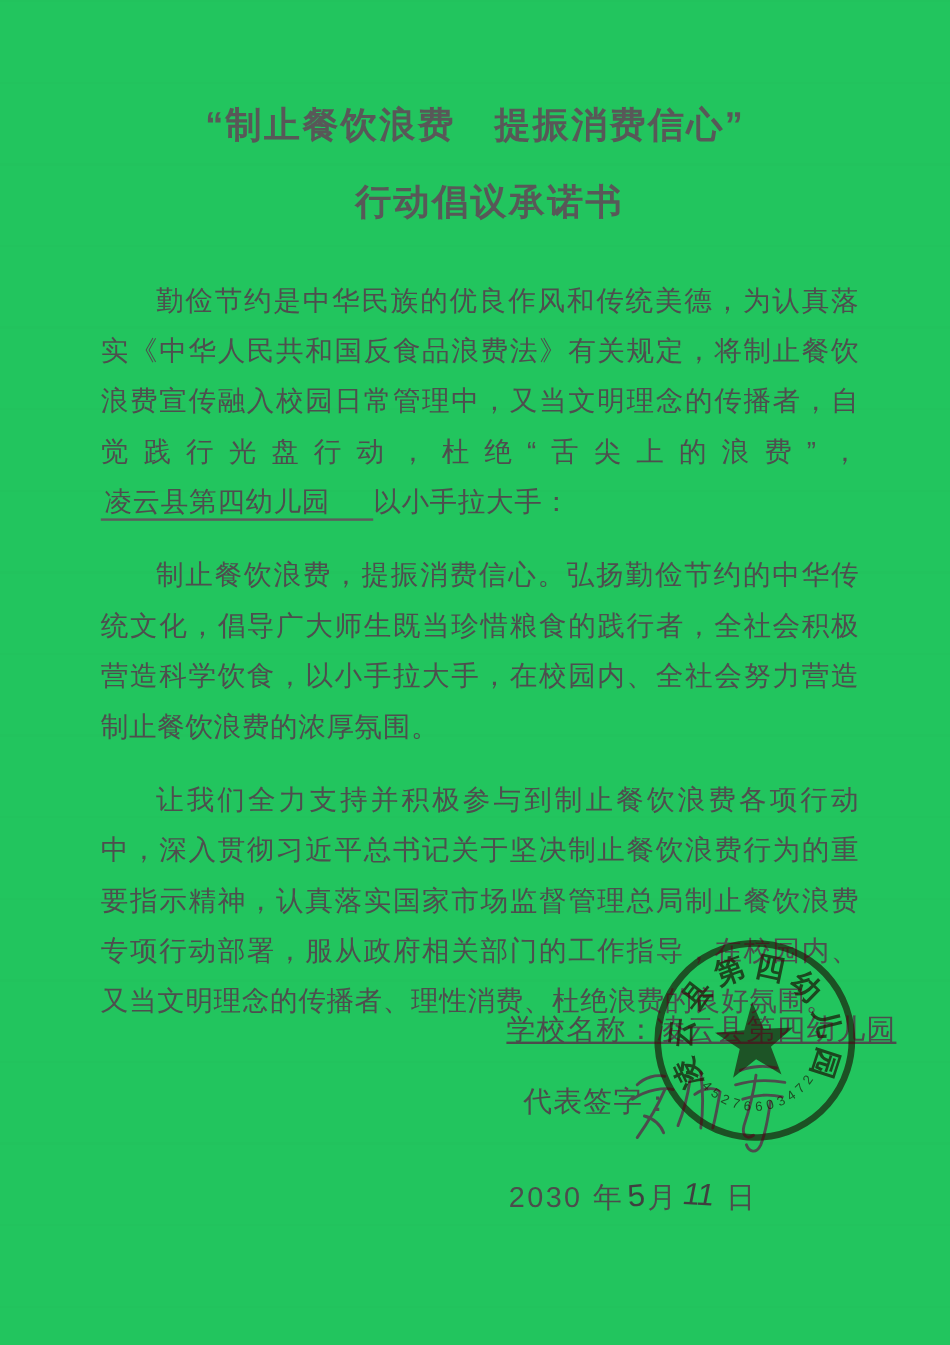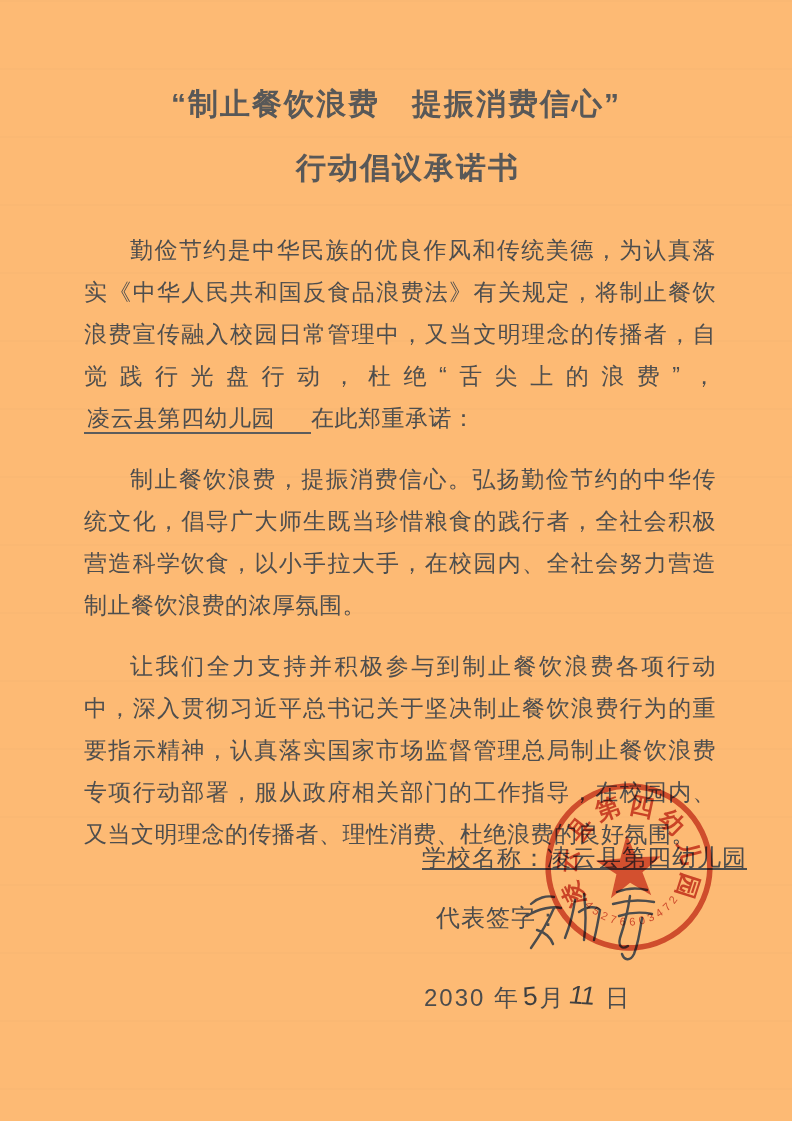--- a/index.html
+++ b/index.html
@@ -1,18 +1,18 @@
 <!DOCTYPE html>
 <html><head>
 <meta charset="utf-8">
 <style>
   html,body{margin:0;padding:0;background:#e9e9e9;}
   .page{
     position:relative;width:792px;height:1121px;margin:0 auto;
-    background:#fdba74;overflow:hidden;
+    background:#22c55e;overflow:hidden;
     font-family:"Liberation Sans",sans-serif;color:#4e4e4e;
   }
   
   .page::before{
     content:"";position:absolute;inset:0;pointer-events:none;
     background:repeating-linear-gradient(
       180deg,
       rgba(0,0,0,0.012) 0 2px, rgba(0,0,0,0) 2px 68px);
   }
   .doc-title{
@@ -56,21 +56,21 @@
 </style>
 </head>
 <body>
 
 <div class="page">
 
   <div class="doc-title title-1">“制止餐饮浪费　提振消费信心”</div>
   <div class="doc-title title-2">行动倡议承诺书</div>
 
   <div class="doc-body">
-    <p><span>勤俭节约是中华民族的优良作风和传统美德，为认真落实《中华人民共和国反食品浪费法》有关规定，将制止餐饮浪费宣传融入校园日常管理中，又当文明理念的传播者，自觉践行光盘行动，杜绝“舌尖上的浪费”，</span><span class="school-underline">凌云县第四幼儿园</span><span>在此郑重承诺：</span></p>
+    <p><span>勤俭节约是中华民族的优良作风和传统美德，为认真落实《中华人民共和国反食品浪费法》有关规定，将制止餐饮浪费宣传融入校园日常管理中，又当文明理念的传播者，自觉践行光盘行动，杜绝“舌尖上的浪费”，</span><span class="school-underline">凌云县第四幼儿园</span><span>以小手拉大手：</span></p>
     <p>制止餐饮浪费，提振消费信心。弘扬勤俭节约的中华传统文化，倡导广大师生既当珍惜粮食的践行者，全社会积极营造科学饮食，以小手拉大手，在校园内、全社会努力营造制止餐饮浪费的浓厚氛围。</p>
     <p>让我们全力支持并积极参与到制止餐饮浪费各项行动中，深入贯彻习近平总书记关于坚决制止餐饮浪费行为的重要指示精神，认真落实国家市场监督管理总局制止餐饮浪费专项行动部署，服从政府相关部门的工作指导，在校园内、又当文明理念的传播者、理性消费、杜绝浪费的良好氛围。</p>
   </div>
 
   <div class="footer-line f-school"><span>学校名称：</span><span>凌云县第四幼儿园</span></div>
 
   <div class="footer-line f-sign"><span>代表签字：</span></div>
 
   <svg class="signature-svg" viewBox="0 0 150 88" aria-hidden="true">
     <path d="M8,24 C14,18 24,15 31,17"></path>

